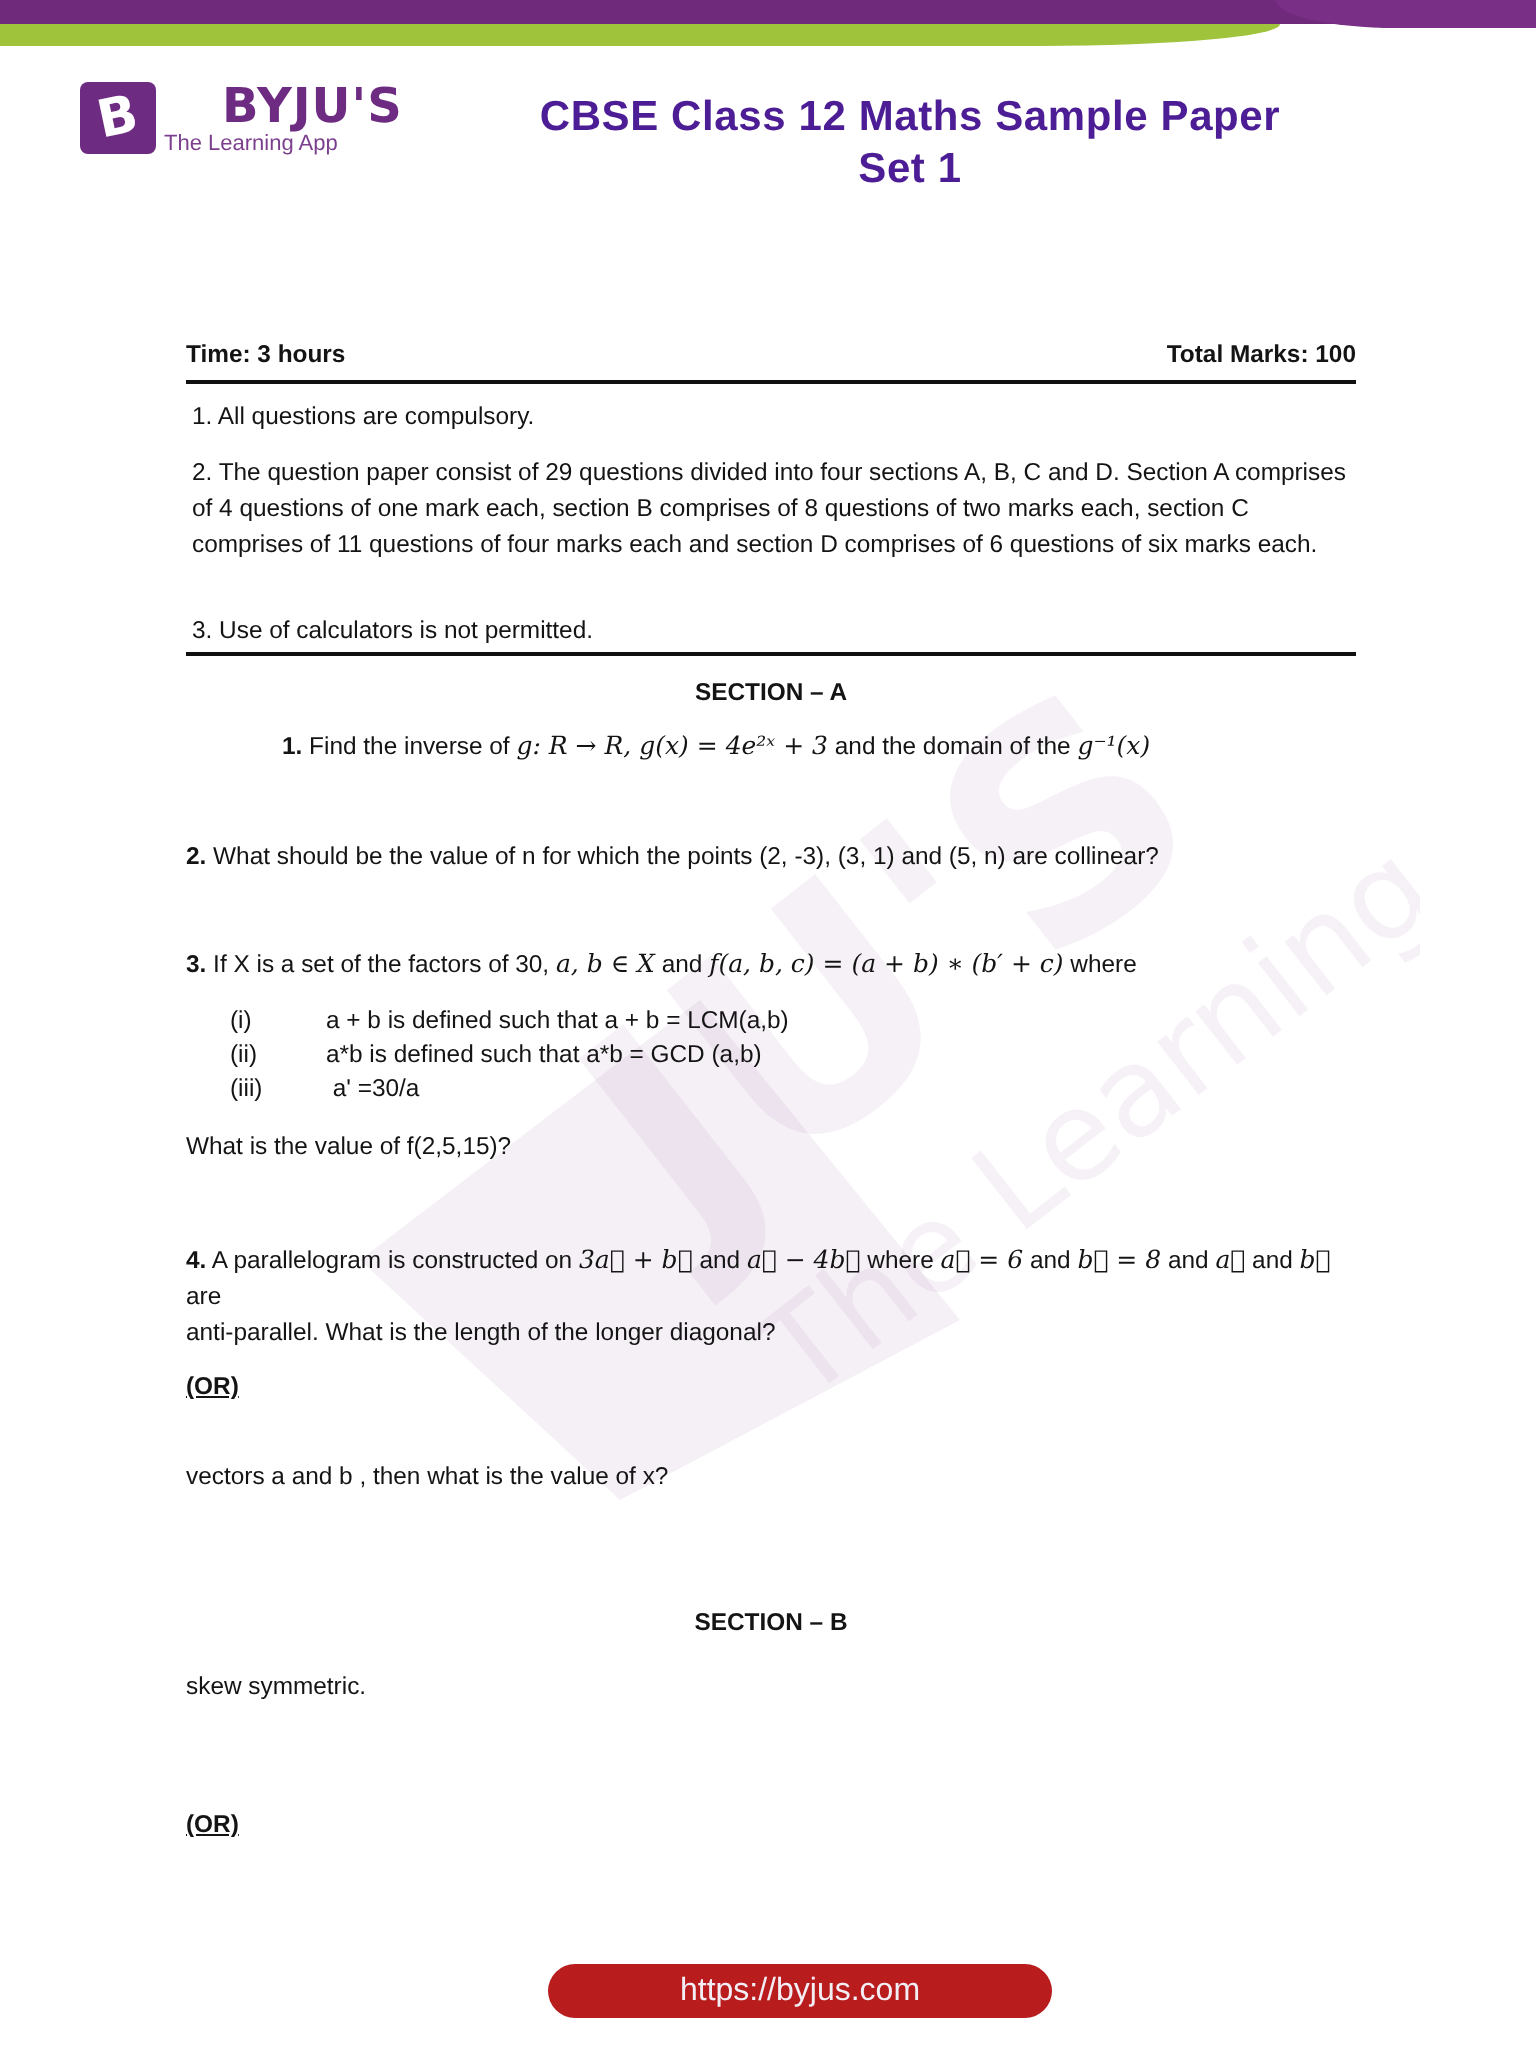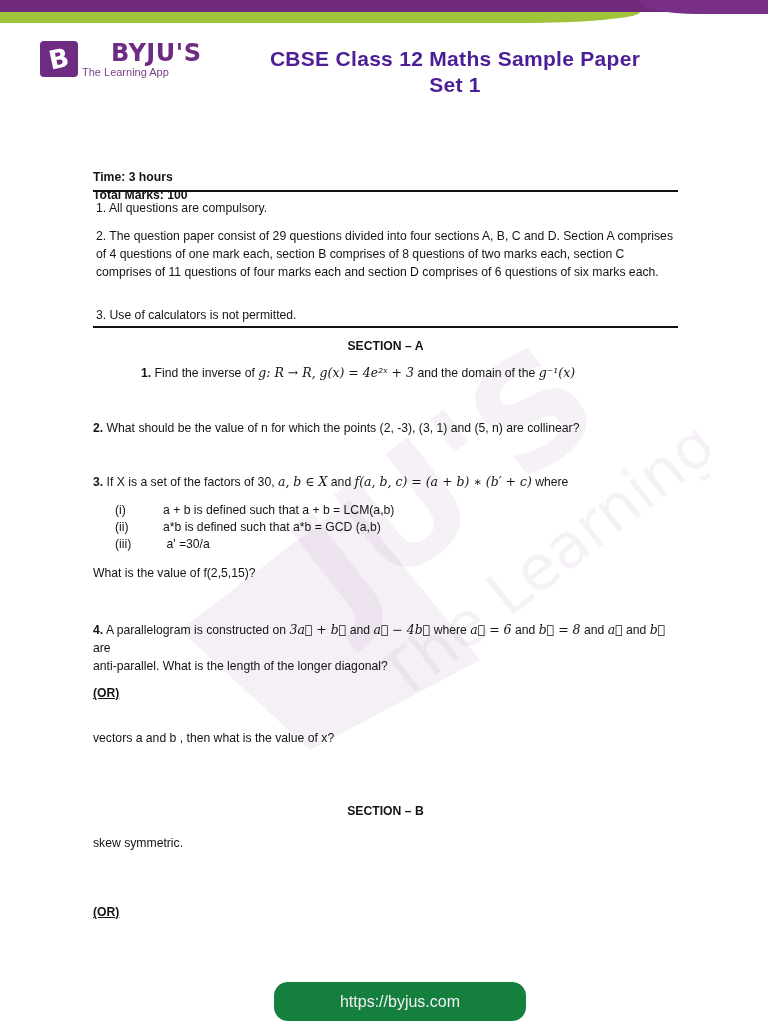--- a/index.html
+++ b/index.html
@@ -19,21 +19,21 @@
   .logo-text { margin-left: 4px; display: flex; flex-direction: column; line-height: 1; }
   .logo-name { color: #6e2b82; font-weight: bold; font-size: 24px; letter-spacing: 0.5px; font-family: "DejaVu Sans", sans-serif; margin-left: 29px; }
   .logo-tag { color: #6e2b82; font-size: 11px; margin-top: 2px; opacity: 0.9; }
 
   .title { position: absolute; left: 200px; top: 46px; width: 510px; text-align: center; font-family: "Liberation Sans", sans-serif; font-weight: bold; font-size: 21px; line-height: 26px; color: #4c1d95; letter-spacing: 0.3px; }
 
   .watermark { position: absolute; left: 150px; top: 330px; width: 560px; height: 420px; pointer-events: none; }
 
   .content { position: absolute; left: 93px; top: 0; width: 585px; font-size: 12.2px; line-height: 18px; color: #141414; }
   .abs { position: absolute; left: 0; width: 585px; }
-  .meta-row { top: 168px; display: flex; justify-content: space-between; font-weight: bold; flex-direction: column; }
+  .meta-row { top: 168px; display: flex; justify-content: space-between; font-weight: bold; }
   .rule { height: 2px; background: #111; }
   .rule1 { top: 190px; }
   .rule2 { top: 326px; }
   .instr { padding-left: 3px; }
   .instr p { margin: 0; }
   .i1 { top: 199px; }
   .i2 { top: 227px; }
   .i3 { top: 306px; }
 
   .section-head { text-align: center; font-weight: bold; }
@@ -55,21 +55,21 @@
   .q3-ask { top: 564px; }
   .q4 { top: 621px; }
   .q4alt { top: 729px; }
   .q5 { top: 834px; }
   .matrix { display: inline-block; vertical-align: middle; position: relative; padding: 0 4px; margin: 0 3px; font-family: "DejaVu Serif", serif; font-size: 11.5px; line-height: 11px; border-left: 1.3px solid #111; border-right: 1.3px solid #111; }
   .matrix::before, .matrix::after { content: ""; position: absolute; top: 0; bottom: 0; width: 3px; border-top: 1.3px solid #111; border-bottom: 1.3px solid #111; }
   .matrix::before { left: 0; }
   .matrix::after { right: 0; }
   .matrix .mrow { display: flex; gap: 14px; }
 
-  .footer-pill { position: absolute; left: 274px; top: 982px; width: 252px; height: 39px; background: #15803d; border-radius: 14px; color: #f3eef5; font-size: 16px; display: flex; align-items: center; justify-content: center; font-family: "Liberation Sans", sans-serif; }
+  .footer-pill { position: absolute; left: 274px; top: 982px; width: 252px; height: 27px; background: #b91c1c; border-radius: 14px; color: #f3eef5; font-size: 16px; display: flex; align-items: center; justify-content: center; font-family: "Liberation Sans", sans-serif; }
 </style>
 </head>
 <body>
 
 <div class="top-band">
   <div class="band-purple"></div>
   <div class="band-purple-tail"></div>
   <div class="band-green"></div>
 </div>
 

